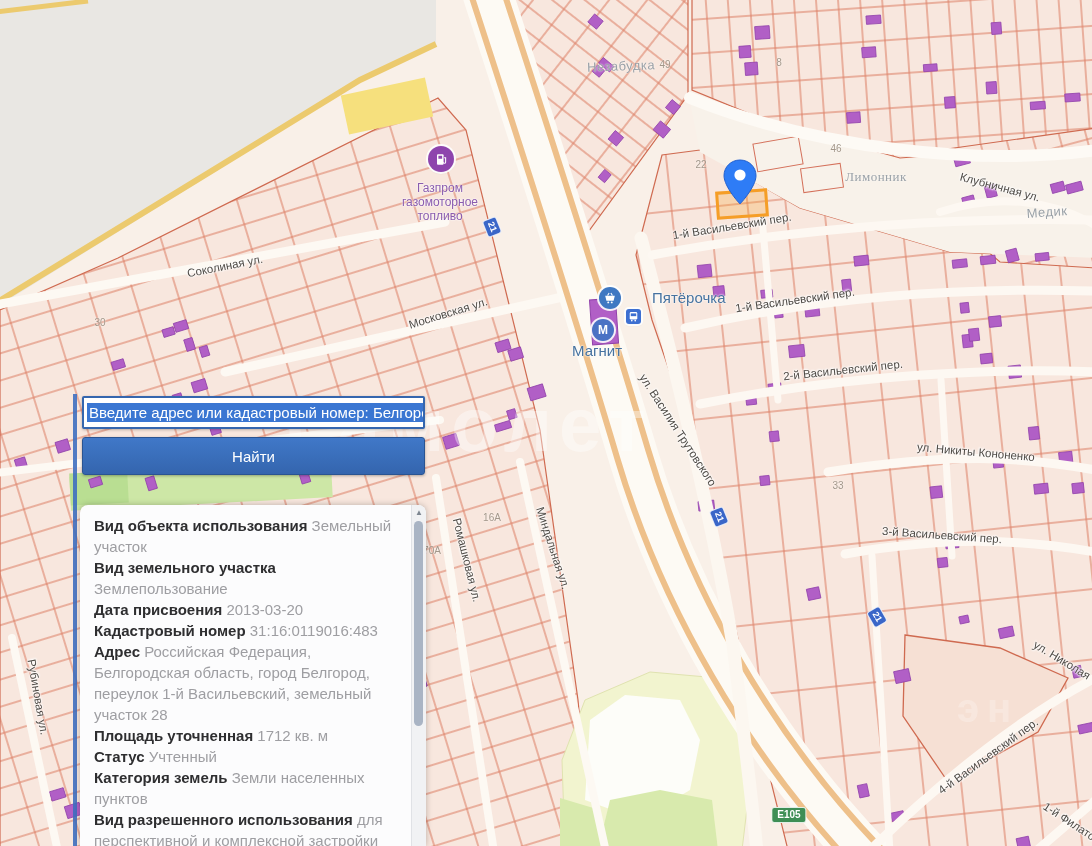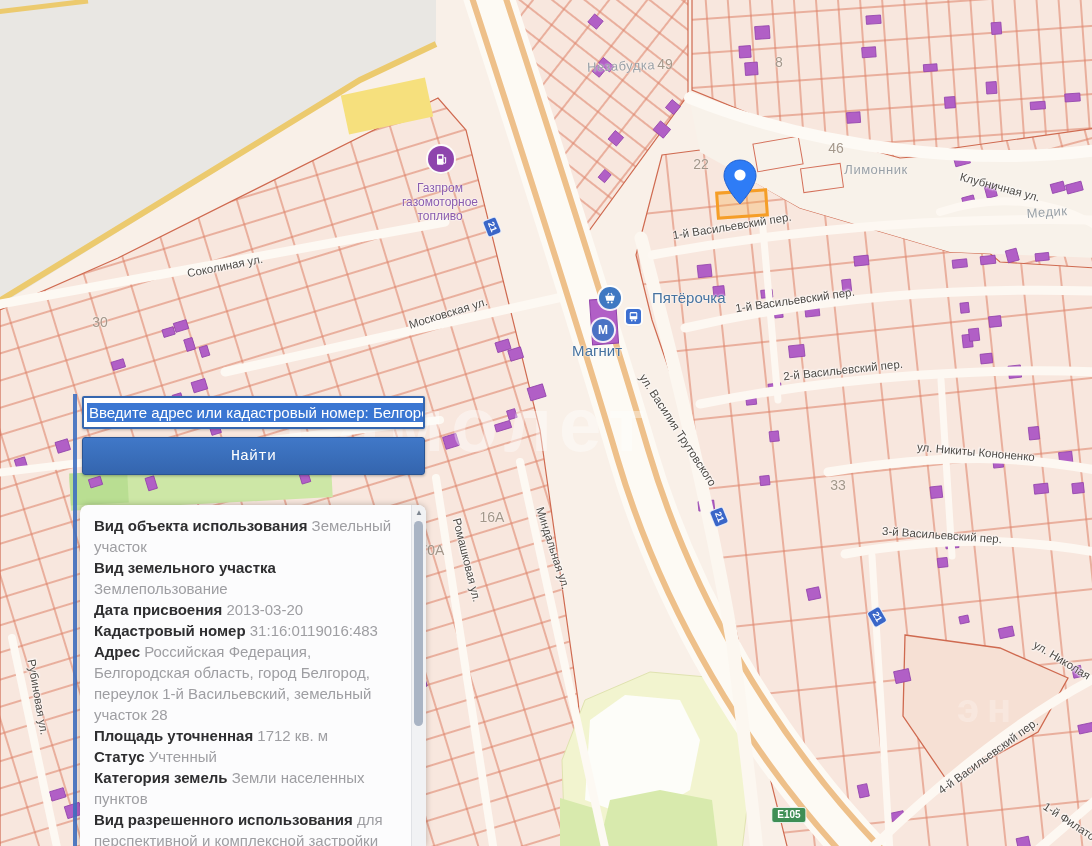--- a/index.html
+++ b/index.html
@@ -4,40 +4,40 @@
 <style>
   html,body{margin:0;padding:0;background:#ddd}
   .stage{position:relative;width:1092px;height:846px;overflow:hidden;
     font-family:"Liberation Sans",sans-serif;background:#f8efe7}
   svg.map{position:absolute;left:0;top:0;z-index:0}
   .layer{position:absolute;left:0;top:0;width:1092px;height:846px;z-index:2;pointer-events:none}
   .maplabel{position:absolute;white-space:nowrap}
   .street-label{font-size:11.5px;color:#4e4a45;
     text-shadow:0 0 2px #fff,0 0 2px #fff,1px 1px 2px #fff,-1px -1px 2px #fff}
   .area-label{font-size:13px;color:#9aa1a7;letter-spacing:.5px;text-shadow:0 0 2px #fff}
-  .num-label{font-size:14px;color:#a3978a;text-shadow:0 0 2px #fff}
+  .num-label{font-size:10px;color:#a3978a;text-shadow:0 0 2px #fff}
   .poi-label{font-size:15px;text-shadow:0 0 2px #fff,0 0 2px #fff;white-space:pre-line}
   .poi-icon{position:absolute;border-radius:50%;display:flex;align-items:center;justify-content:center;
     box-shadow:0 0 0 2px rgba(255,255,255,.9),0 1px 2px rgba(0,0,0,.25)}
   .shield{position:absolute;color:#fff;font-weight:bold;border-radius:3px;
     border:1px solid rgba(255,255,255,.85);line-height:1;display:inline-block}
   .shield-ru{background:#3a66c8;font-size:9px;padding:2px 3px}
   .shield-eu{background:#3e8e55;font-size:10px;padding:2px 5px}
   .wm{position:absolute;color:#fff;font-weight:bold;letter-spacing:8px;text-transform:none}
   .highlight-parcel{position:absolute;border:3px solid #f59e27;background:rgba(246,166,50,.28);z-index:3}
   #pin{position:absolute;z-index:4}
   .frame-line{position:absolute;left:73px;top:394px;width:4px;height:452px;background:#3f6fc0;z-index:4;opacity:.9}
   
   .search-box{position:absolute;left:82px;top:396px;width:343px;height:33px;background:#fff;
     border:2px solid #3566ae;border-radius:2px;box-sizing:border-box;display:flex;align-items:center;
     padding:0 3px;z-index:6;box-shadow:0 1px 3px rgba(0,0,0,.25);overflow:hidden}
   .search-box .sel{background:#3a76d2;color:#fff;font-size:15px;padding:1px 2px;white-space:nowrap}
   .find-btn{position:absolute;left:82px;top:437px;width:343px;height:38px;z-index:6;
     background:linear-gradient(#4078c8,#3465ae);border:1px solid #2a5492;border-radius:3px;
-    color:#fff;font-size:15px;font-family:Liberation Mono, monospace;
+    color:#fff;font-size:15px;font-family:Liberation Sans, sans-serif;
     display:flex;align-items:center;justify-content:center;box-shadow:0 1px 3px rgba(0,0,0,.3);cursor:pointer}
   .info-panel{position:absolute;left:80px;top:505px;width:346px;height:341px;background:#fcfcfd;
     border-radius:8px 8px 0 0;box-shadow:0 0 6px rgba(0,0,0,.25);overflow:hidden;z-index:6;
     padding:10px 32px 0 14px;box-sizing:border-box}
   .frow{font-size:15px;line-height:1.4;color:#9e9ea2}
   .frow .fl{font-weight:bold;color:#2e2e30}
   .scrollbar{position:absolute;right:0;top:0;bottom:0;width:14px;background:#f1f2f4;border-left:1px solid #e0e2e6}
   .scroll-up{height:14px;display:flex;align-items:center;justify-content:center;font-size:8px;color:#7d8691;cursor:pointer}
   .scroll-thumb{position:absolute;left:2px;top:16px;width:9px;height:205px;background:#a9b4c4;border-radius:5px;cursor:pointer}
 </style>
@@ -238,21 +238,21 @@
       <div class="maplabel street-label" style="left: 732px; top: 226px; transform: translate(-50%, -50%) rotate(-9deg);">1-й Васильевский пер.</div>
       <div class="maplabel street-label" style="left: 795px; top: 300px; transform: translate(-50%, -50%) rotate(-8deg);">1-й Васильевский пер.</div>
       <div class="maplabel street-label" style="left: 843px; top: 370px; transform: translate(-50%, -50%) rotate(-6deg);">2-й Васильевский пер.</div>
       <div class="maplabel street-label" style="left: 976px; top: 452px; transform: translate(-50%, -50%) rotate(5deg);">ул. Никиты Кононенко</div>
       <div class="maplabel street-label" style="left: 942px; top: 535px; transform: translate(-50%, -50%) rotate(4deg);">3-й Васильевский пер.</div>
       <div class="maplabel street-label" style="left: 988px; top: 756px; transform: translate(-50%, -50%) rotate(-36deg);">4-й Васильевский пер.</div>
       <div class="maplabel street-label" style="left: 1062px; top: 660px; transform: translate(-50%, -50%) rotate(31deg);">ул. Николая</div>
       <div class="maplabel street-label" style="left: 1072px; top: 823px; transform: translate(-50%, -50%) rotate(33deg);">1-й Филатов</div>
       <div class="maplabel street-label" style="left: 1000px; top: 187px; transform: translate(-50%, -50%) rotate(15deg);">Клубничная ул.</div>
       <div class="maplabel area-label" style="left: 621px; top: 66px; transform: translate(-50%, -50%) rotate(-2deg);">Незабудка</div>
-      <div class="maplabel area-label" style="left: 876px; top: 169px; transform: translate(-50%, -50%) rotate(0deg);">Лимонник</div>
+      <div class="maplabel area-label" style="left: 876px; top: 177px; transform: translate(-50%, -50%) rotate(0deg); font-family: Liberation Serif, serif;">Лимонник</div>
       <div class="maplabel area-label" style="left: 1047px; top: 212px; transform: translate(-50%, -50%) rotate(-4deg);">Медик</div>
       <div class="maplabel num-label" style="left: 665px; top: 64px; transform: translate(-50%, -50%) rotate(0deg);">49</div>
       <div class="maplabel num-label" style="left: 779px; top: 62px; transform: translate(-50%, -50%) rotate(0deg);">8</div>
       <div class="maplabel num-label" style="left: 836px; top: 148px; transform: translate(-50%, -50%) rotate(0deg);">46</div>
       <div class="maplabel num-label" style="left: 701px; top: 164px; transform: translate(-50%, -50%) rotate(0deg);">22</div>
       <div class="maplabel num-label" style="left: 838px; top: 485px; transform: translate(-50%, -50%) rotate(0deg);">33</div>
       <div class="maplabel num-label" style="left: 492px; top: 517px; transform: translate(-50%, -50%) rotate(0deg);">16А</div>
       <div class="maplabel num-label" style="left: 432px; top: 550px; transform: translate(-50%, -50%) rotate(0deg);">70А</div>
       <div class="maplabel num-label" style="left: 100px; top: 322px; transform: translate(-50%, -50%) rotate(0deg);">30</div>
       <div class="poi-icon" style="width: 26px; height: 26px; left: 428px; top: 146px; background: rgb(142, 68, 173); pointer-events: auto;">

